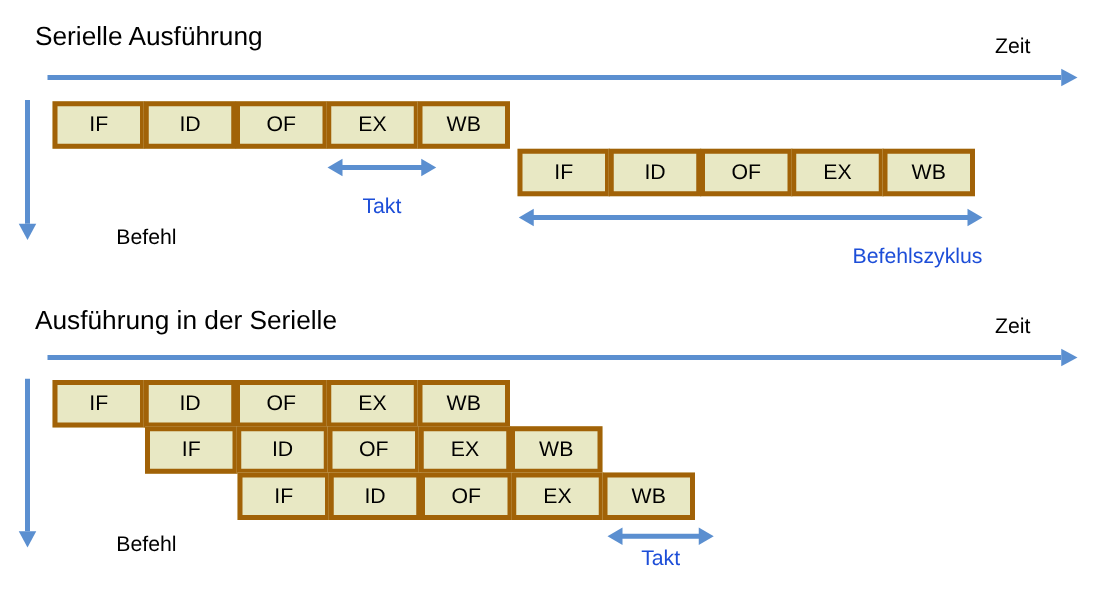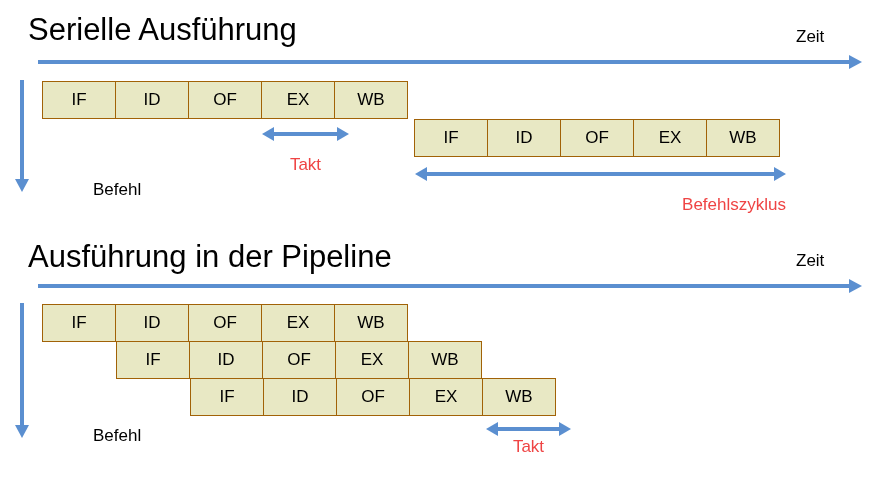--- a/index.html
+++ b/index.html
@@ -12,21 +12,21 @@
     width: 887px;
     height: 483px;
     background: #ffffff;
     font-family: "Liberation Sans", sans-serif;
     overflow: hidden;
   }
 
   
   .slide-title {
     position: absolute;
-    font-size: 31px;
+    font-size: 21px;
     line-height: 32px;
     color: #000000;
     white-space: nowrap;
     font-weight: normal;
   }
 
   
   .time-axis {
     position: absolute;
     height: 14px;
@@ -88,21 +88,21 @@
   
   .stage-row {
     position: absolute;
     display: flex;
   }
   .stage-cell {
     box-sizing: border-box;
     width: 74px;
     height: 38px;
     background: #e8e8c4;
-    border: 1px solid #a16207;
+    border: 4px solid #a16207;
     margin-left: -1px;
     display: flex;
     align-items: center;
     justify-content: center;
     font-size: 17px;
     color: #000000;
   }
   .stage-cell:first-child { margin-left: 0; }
 
   
@@ -135,21 +135,21 @@
     width: 0;
     height: 0;
     border-top: 7px solid transparent;
     border-bottom: 7px solid transparent;
     border-left: 12px solid #5b8fd0;
   }
   .measure-label {
     position: absolute;
     font-size: 17px;
     line-height: 20px;
-    color: #ef4444;
+    color: #1d4ed8;
     white-space: nowrap;
     text-align: center;
   }
 </style>
 </head>
 <body>
 
 <div id="slide">
 
   <div class="slide-title" style="left:28px; top:14px;">Serielle Ausführung</div>
@@ -191,21 +191,21 @@
   </div>
   <div class="measure-label" style="left:262px; top:155px; width:87px;">Takt</div>
 
   <div class="measure" style="left:415px; top:167px; width:371px;">
     <div class="head-l"></div>
     <div class="shaft"></div>
     <div class="head-r"></div>
   </div>
   <div class="measure-label" style="left:415px; top:195px; width:371px;text-align:right;">Befehlszyklus</div>
 
-  <div class="slide-title" style="left:28px; top:241px;">Ausführung in der Pipeline</div>
+  <div class="slide-title" style="left:28px; top:241px;">Ausführung in der Serielle</div>
 
   <div class="axis-label" style="left:796px; top:251px;">Zeit</div>
 
   <div class="time-axis" style="left:38px; top:279px; width:824px;">
     <div class="shaft" style="width:811px;"></div>
     <div class="head" style="left:811px;"></div>
   </div>
 
   <div class="befehl-axis" style="left:15px; top:303px; height:135px;">
     <div class="shaft" style="height:122px;"></div>

